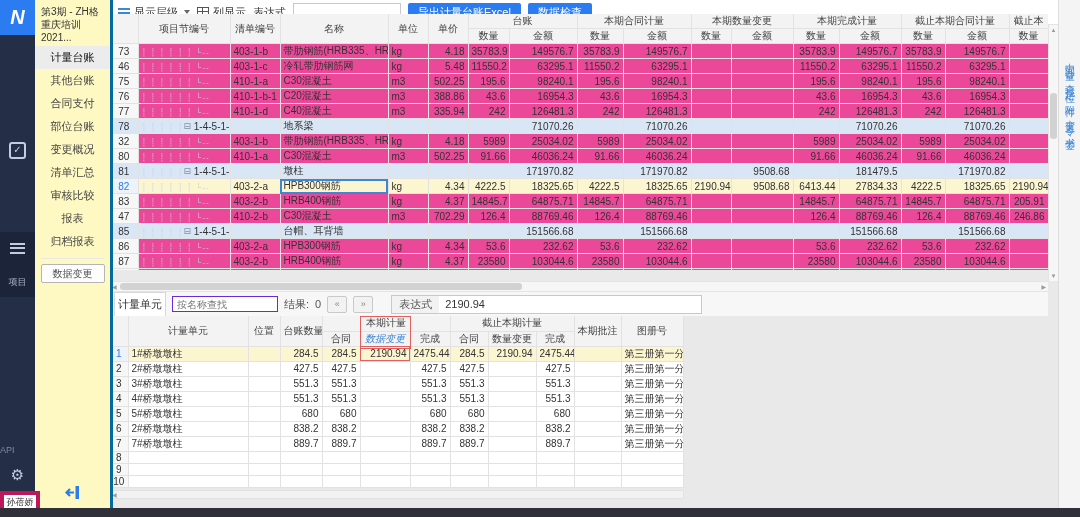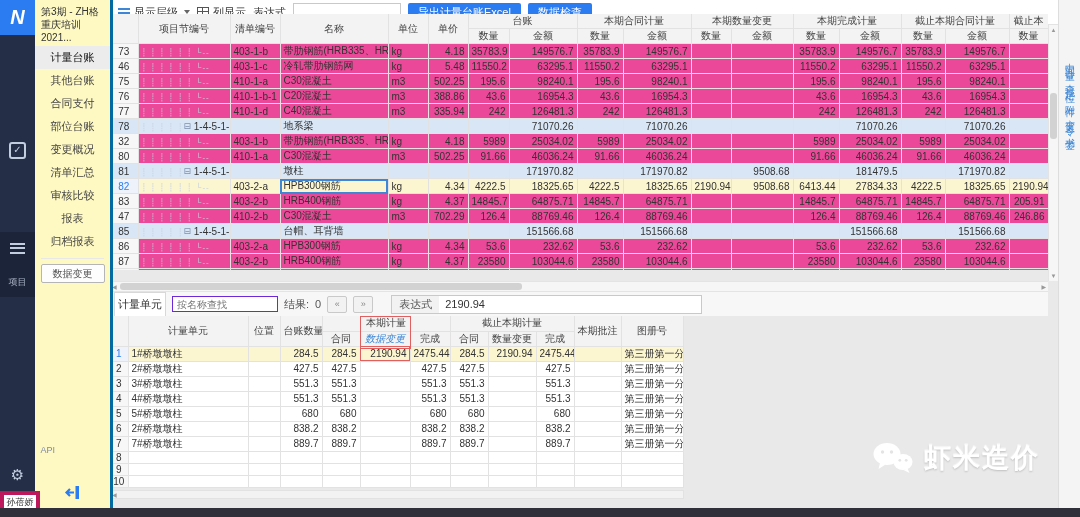--- a/index.html
+++ b/index.html
@@ -8,21 +8,21 @@
   
   .rail{position:absolute;left:0;top:0;width:35px;height:508px;background:#242e47;z-index:4;}
   .logo{width:35px;height:35px;background:#2b7cf0;color:#fff;display:flex;align-items:center;justify-content:center;
         font-weight:bold;font-style:italic;font-size:20px;}
   .rail-check{position:absolute;top:142px;left:9px;width:13px;height:13px;border:2px solid #c3cde0;border-radius:3px;
         color:#c3cde0;font-size:10px;line-height:12px;text-align:center;}
   .rail-proj{position:absolute;top:232px;left:0;width:35px;padding:8px 0;text-align:center;background:#1b2438;}
   .bars{display:inline-block;width:15px;height:11px;
         background:repeating-linear-gradient(to bottom,#c3cde0 0 2px,transparent 2px 4.5px);}
   .rail-proj .lbl{display:block;font-size:9px;color:#aab3c6;margin-top:18px;}
-  .rail-api{position:absolute;top:445px;left:0;width:55px;text-align:right;color:#7f8aa3;font-size:9px;}
+  .rail-api{position:absolute;top:445px;left:0;width:42px;text-align:left;color:#7f8aa3;font-size:9px;}
   .rail-gear{position:absolute;top:466px;left:0;width:35px;text-align:center;color:#c3cde0;font-size:15px;}
   .user-badge{position:absolute;left:0;top:491px;width:32px;height:15px;background:#fff;border:4px solid #be185d;
         color:#333;font-size:9px;line-height:15px;text-align:center;z-index:9;}
   
   .menu{position:absolute;left:35px;top:0;width:75px;height:508px;background:#fef9c3;border-right:3px solid #0369a1;z-index:3;}
   .proj-title{padding:5px 6px 2px 6px;font-size:10px;color:#333;line-height:13px;}
   .back{color:#3d87d6;font-size:11px;padding:9px 0 6px 12px;cursor:pointer;}
   .menu-item{height:23px;line-height:23px;text-align:center;font-size:11px;color:#444;cursor:pointer;}
   .menu-item.active{background:#ececec;color:#111;}
   .menu-div{border-top:1px solid #e8e8e8;margin:5px 6px;}
@@ -727,33 +727,20 @@
               <td class=""></td>
             </tr>
           </tbody>
       </table>
     </div>
 
     <div class="unit-hscroll">
       <span class="arr">◀</span>
     </div>
 
-    <div class="watermark">
-      <svg width="42" height="32" viewBox="0 0 42 32">
-        <ellipse cx="15" cy="12" rx="13.5" ry="11" fill="#fff"></ellipse>
-        <path d="M8 21 L6.5 27 L13.5 22.5 Z" fill="#fff"></path>
-        <circle cx="10.5" cy="10" r="1.7" fill="#e4e4e4"></circle>
-        <circle cx="19.5" cy="10" r="1.7" fill="#e4e4e4"></circle>
-        <ellipse cx="31" cy="20" rx="9.5" ry="8" fill="#fff"></ellipse>
-        <path d="M35.5 26.5 L37.5 31 L31.5 28 Z" fill="#fff"></path>
-        <circle cx="27.8" cy="18.3" r="1.4" fill="#e4e4e4"></circle>
-        <circle cx="34.2" cy="18.3" r="1.4" fill="#e4e4e4"></circle>
-      </svg>
-      <span>虾米造价</span>
-    </div>
   </main>
 
   <aside class="rightbar">
     <span class="vlink">中间计量</span>
     <span class="vlink">查找定位</span>
     <span class="vlink">附件</span>
     <span class="vlink">变更令</span>
     <span class="vlink">书签</span>
   </aside>
 

